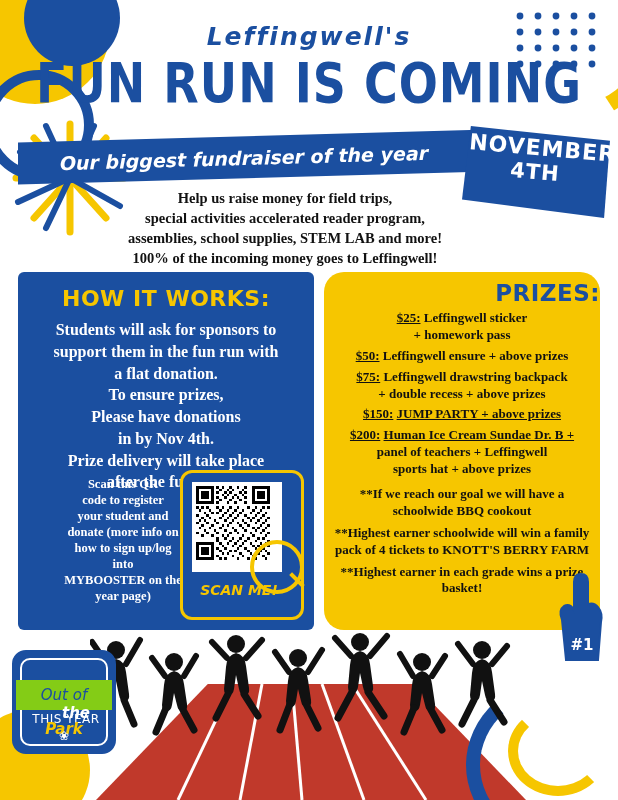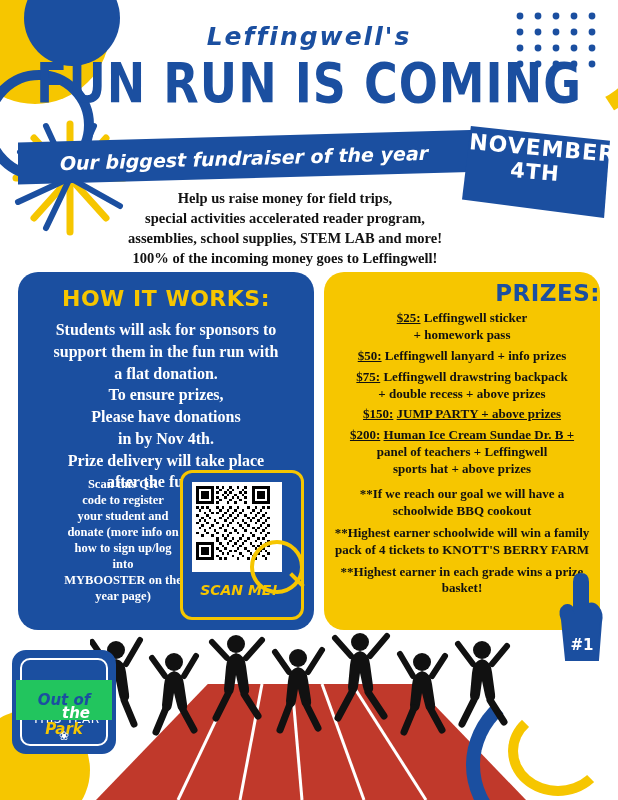--- a/index.html
+++ b/index.html
@@ -159,21 +159,21 @@
     color: #111111;
     z-index: 5;
   }
 
   
   .box-left {
     position: absolute;
     left: 18px; top: 272px;
     width: 296px; height: 358px;
     background: #1b4fa0;
-    border-radius: 20px;
+    border-radius: 6px;
     z-index: 4;
     color: #ffffff;
   }
   .box-left-title {
     text-align: center;
     margin-top: 14px;
     font-family: "DejaVu Sans", sans-serif;
     font-weight: bold;
     font-size: 22px;
     color: #f6c600;
@@ -367,27 +367,27 @@
     font-size: 12px;
     font-weight: normal;
     color: #ffffff;
     letter-spacing: 0.5px;
     margin-top: 32px;
   }
   .logo-white-band {
     position: absolute;
     left: 0; top: 26px;
     width: 100%;
-    height: 40px;
-    background: #22c55e;
+    height: 30px;
+    background: #84cc16;
     display: flex;
     align-items: center;
     justify-content: center;
     font-family: "DejaVu Sans", sans-serif;
-    font-weight: bold;
+    font-weight: normal;
     font-size: 15px;
     font-style: italic;
     color: #1b4fa0;
   }
   .logo-line2 {
     position: absolute;
     left: 12px; top: 50px;
     width: 100%;
     text-align: center;
     font-family: "DejaVu Sans", sans-serif;
@@ -733,21 +733,21 @@
   <div class="box-right">
     <div class="box-right-title">PRIZES:</div>
     <div class="prize-list">
       <div class="prize-item">
         <span class="u">$25:</span>
         <span>Leffingwell sticker</span>
         <div>+ homework pass</div>
       </div>
       <div class="prize-item">
         <span class="u">$50:</span>
-        <span>Leffingwell lanyard + info prizes</span>
+        <span>Leffingwell ensure + above prizes</span>
       </div>
       <div class="prize-item">
         <span class="u">$75:</span>
         <span>Leffingwell drawstring backpack</span>
         <div>+ double recess + above prizes</div>
       </div>
       <div class="prize-item">
         <span class="u">$150:</span>
         <span class="u">JUMP PARTY + above prizes</span>
       </div>

